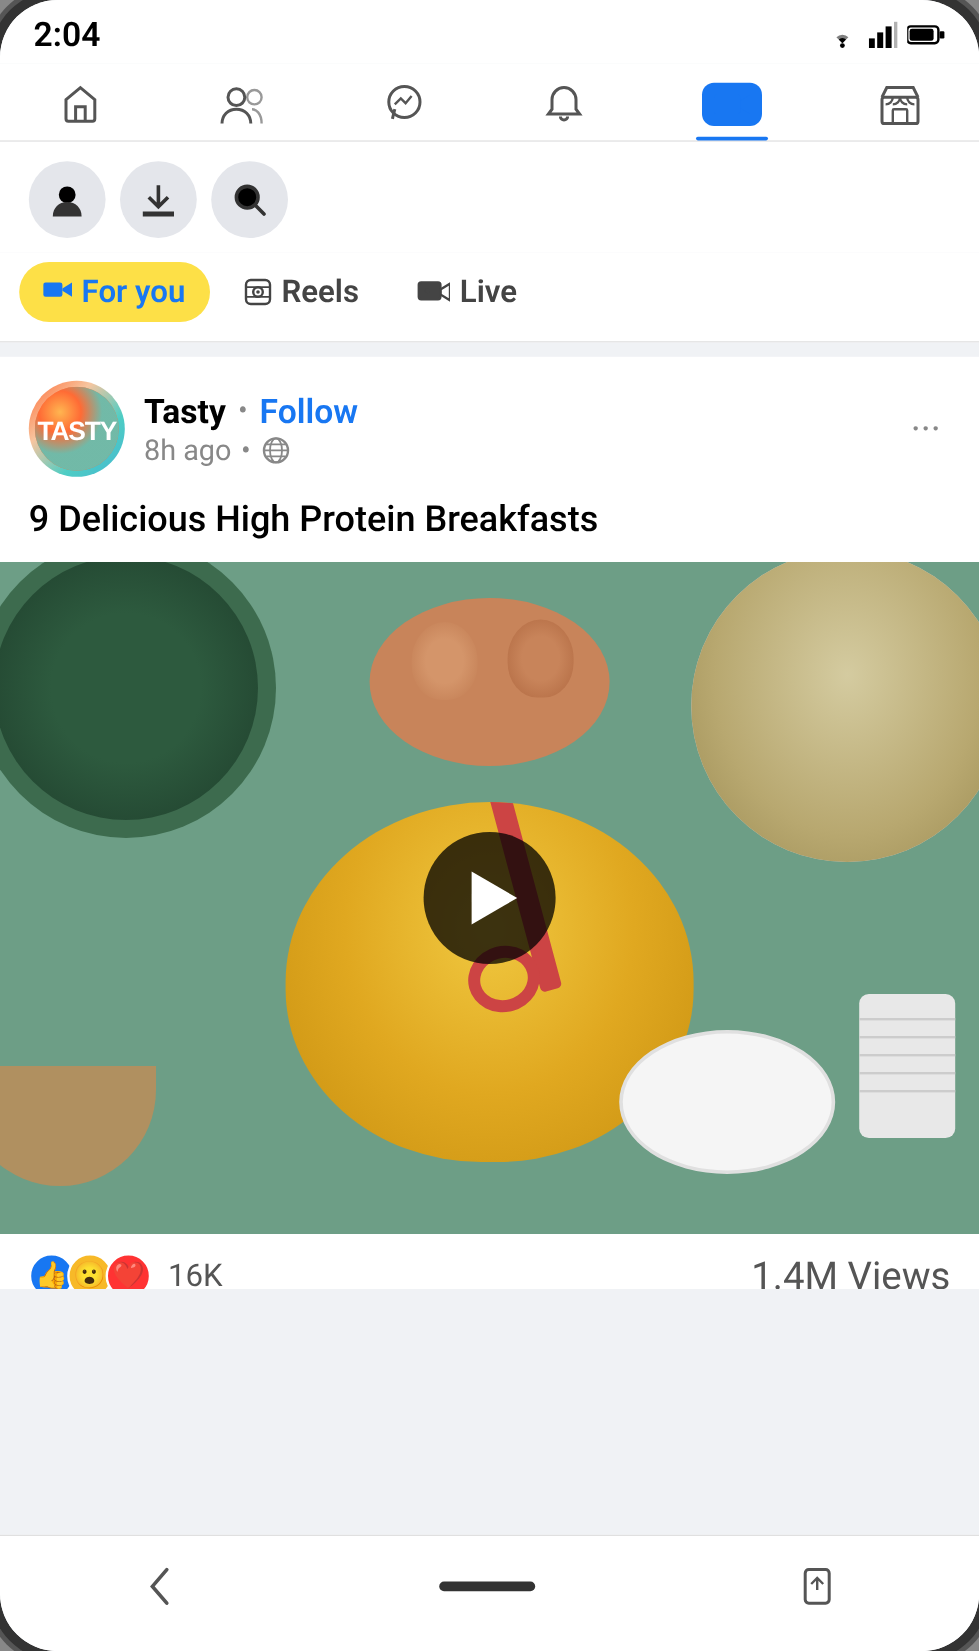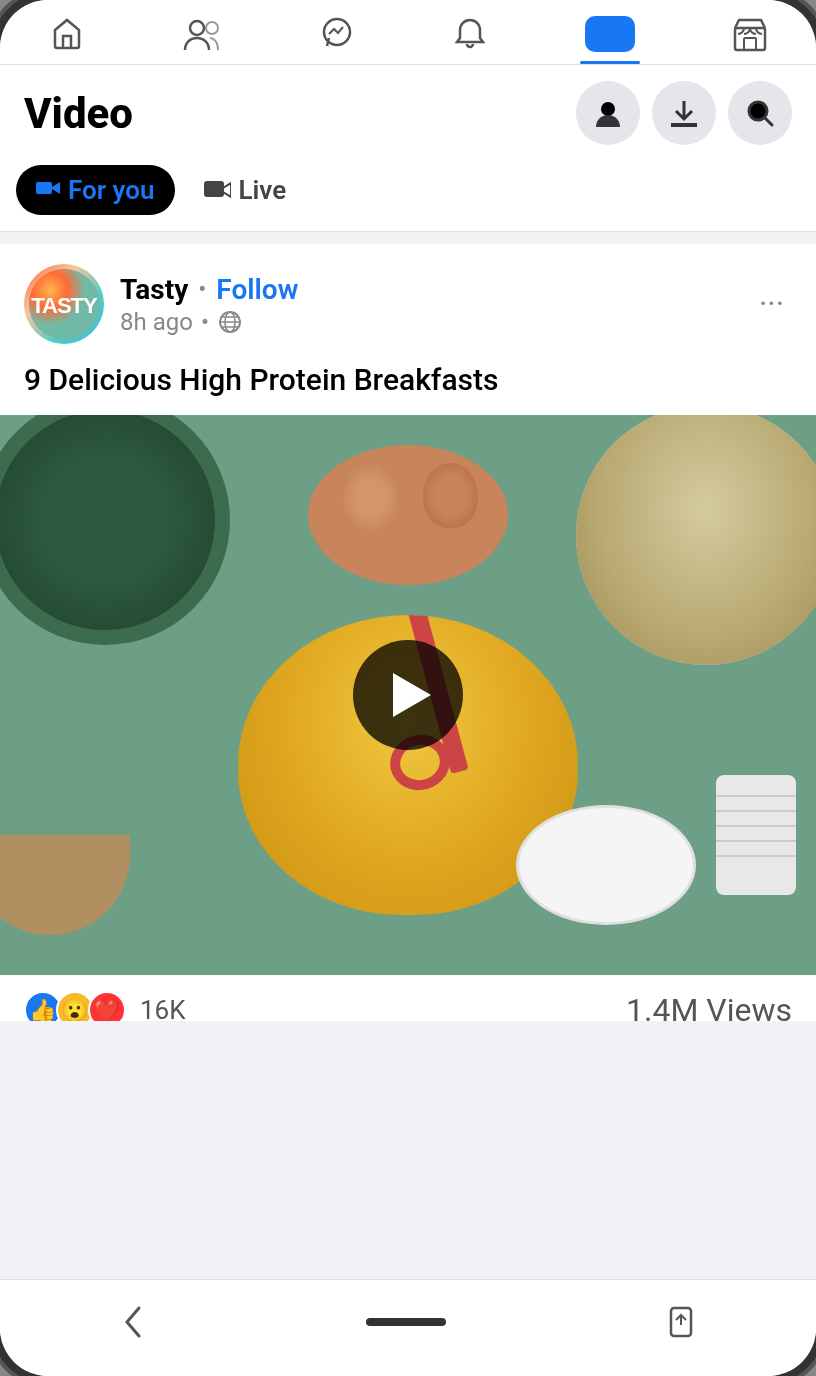--- a/index.html
+++ b/index.html
@@ -128,21 +128,21 @@
       align-items: center;
       gap: 8px;
       padding: 10px 20px;
       border-radius: 50px;
       font-size: 26px;
       font-weight: 600;
       cursor: pointer;
       white-space: nowrap;
     }
     .tab-item.active {
-      background: #000000;
+      background: #fde047;
       color: #1877f2;
     }
     .tab-item.active svg { fill: #1877f2; }
     .tab-item:not(.active) {
       color: #444;
     }
     .tab-item:not(.active) svg { fill: #444; }
 
     
     .post-card {
@@ -492,20 +492,44 @@
       background: #f5f5f5;
       border-radius: 50%;
       border: 3px solid #e0e0e0;
     }
   </style>
 </head>
 <body>
 
 <div class="phone-frame">
 
+  <div class="status-bar">
+    <span class="status-time">2:04</span>
+    <div class="status-icons">
+
+      <svg width="28" height="22" viewBox="0 0 28 22">
+        <path d="M14 18l3-3a4 4 0 00-6 0l3 3z" fill="#000"></path>
+        <path d="M14 18l5-5a7 7 0 00-10 0l5 5z" fill="#000" opacity="0.5"></path>
+        <circle cx="14" cy="20" r="2" fill="#000"></circle>
+      </svg>
+
+      <svg width="24" height="22" viewBox="0 0 24 22">
+        <rect x="0" y="14" width="5" height="8" fill="#000"></rect>
+        <rect x="7" y="9" width="5" height="13" fill="#000"></rect>
+        <rect x="14" y="4" width="5" height="18" fill="#000"></rect>
+        <rect x="21" y="0" width="3" height="22" fill="#000" opacity="0.3"></rect>
+      </svg>
+
+      <svg width="32" height="18" viewBox="0 0 32 18">
+        <rect x="0" y="2" width="26" height="14" rx="3" stroke="#000" stroke-width="2" fill="none"></rect>
+        <rect x="2" y="4" width="20" height="10" rx="2" fill="#000"></rect>
+        <rect x="27" y="6" width="4" height="6" rx="1" fill="#000"></rect>
+      </svg>
+    </div>
+  </div>
 
   <div class="nav-bar">
 
     <div class="nav-item">
       <svg width="36" height="36" viewBox="0 0 36 36" fill="none">
         <path d="M6 14L18 4l12 10v16a2 2 0 01-2 2H8a2 2 0 01-2-2V14z" stroke="#555" stroke-width="2.5" fill="none"></path>
         <path d="M14 32V20h8v12" stroke="#555" stroke-width="2.5"></path>
       </svg>
     </div>
 
@@ -548,21 +572,20 @@
         <path d="M3 12l4-8h22l4 8" stroke="#555" stroke-width="2.5"></path>
         <path d="M12 12c0 3.3-2.7 6-6 6M24 12c0 3.3 2.7 6 6 6M18 12c0 3.3-2.7 6-6 6M18 12c0 3.3 2.7 6 6 6" stroke="#555" stroke-width="2"></path>
         <rect x="12" y="22" width="12" height="12" rx="1" stroke="#555" stroke-width="2"></rect>
       </svg>
     </div>
   </div>
 
   <div class="content-area">
 
     <div class="video-header">
-      <span class="video-title">Video</span>
       <div class="header-actions">
         <div class="header-action-btn">
           <svg width="32" height="32" viewBox="0 0 32 32" fill="#333">
             <circle cx="16" cy="12" r="7"></circle>
             <path d="M4 30c0-7 5-12 12-12s12 5 12 12" fill="#333"></path>
           </svg>
         </div>
         <div class="header-action-btn">
           <svg width="30" height="32" viewBox="0 0 30 32" fill="#333">
             <path d="M15 4v16M7 14l8 8 8-8" stroke="#333" stroke-width="3" fill="none"></path>
@@ -581,20 +604,30 @@
     <div class="tab-bar">
 
       <div class="tab-item active">
         <svg width="24" height="20" viewBox="0 0 24 20" fill="#1877f2">
           <rect x="0" y="2" width="16" height="12" rx="2"></rect>
           <path d="M16 7l8-5v12l-8-5z"></path>
         </svg>
         <span>For you</span>
       </div>
 
+      <div class="tab-item">
+        <svg width="24" height="24" viewBox="0 0 24 24" fill="#444">
+          <rect x="2" y="2" width="20" height="20" rx="4" stroke="#444" stroke-width="2" fill="none"></rect>
+          <circle cx="12" cy="12" r="4" stroke="#444" stroke-width="2" fill="none"></circle>
+          <circle cx="12" cy="12" r="1.5"></circle>
+          <line x1="2" y1="8" x2="22" y2="8" stroke="#444" stroke-width="1.5"></line>
+          <line x1="2" y1="16" x2="22" y2="16" stroke="#444" stroke-width="1.5"></line>
+        </svg>
+        <span>Reels</span>
+      </div>
 
       <div class="tab-item">
         <svg width="28" height="24" viewBox="0 0 28 24" fill="none">
           <rect x="2" y="4" width="18" height="14" rx="2" stroke="#444" stroke-width="2"></rect>
           <path d="M20 10l8-5v14l-8-5z" stroke="#444" stroke-width="2" fill="none"></path>
           <circle cx="9" cy="11" r="2" fill="#444"></circle>
         </svg>
         <span>Live</span>
       </div>
 

